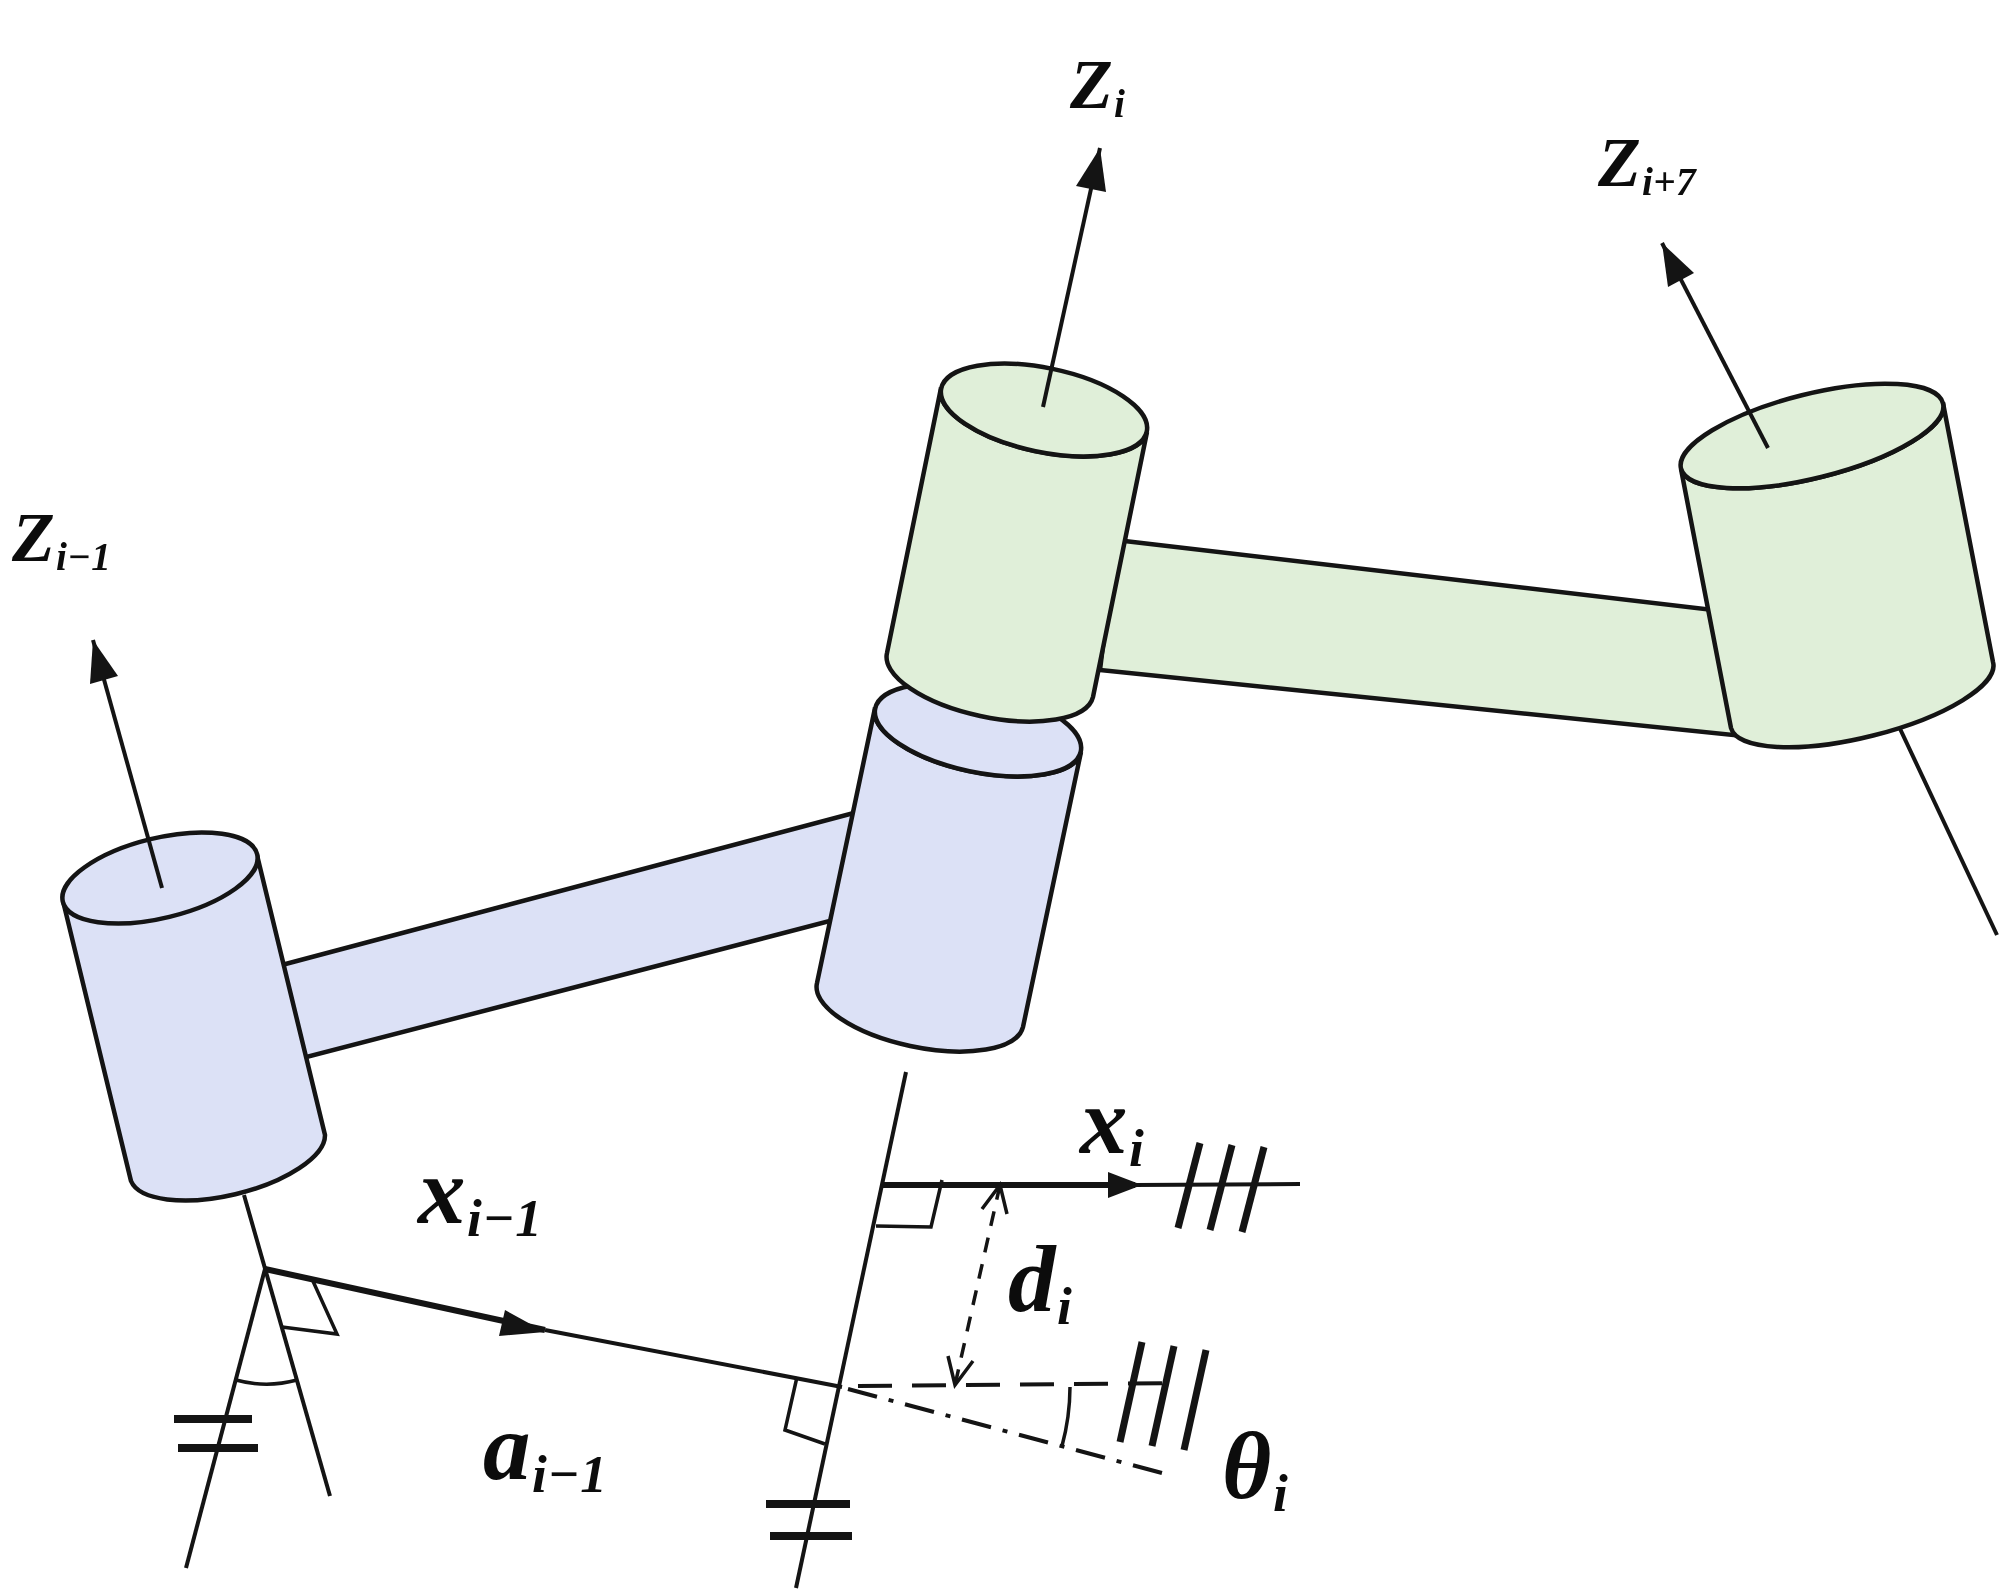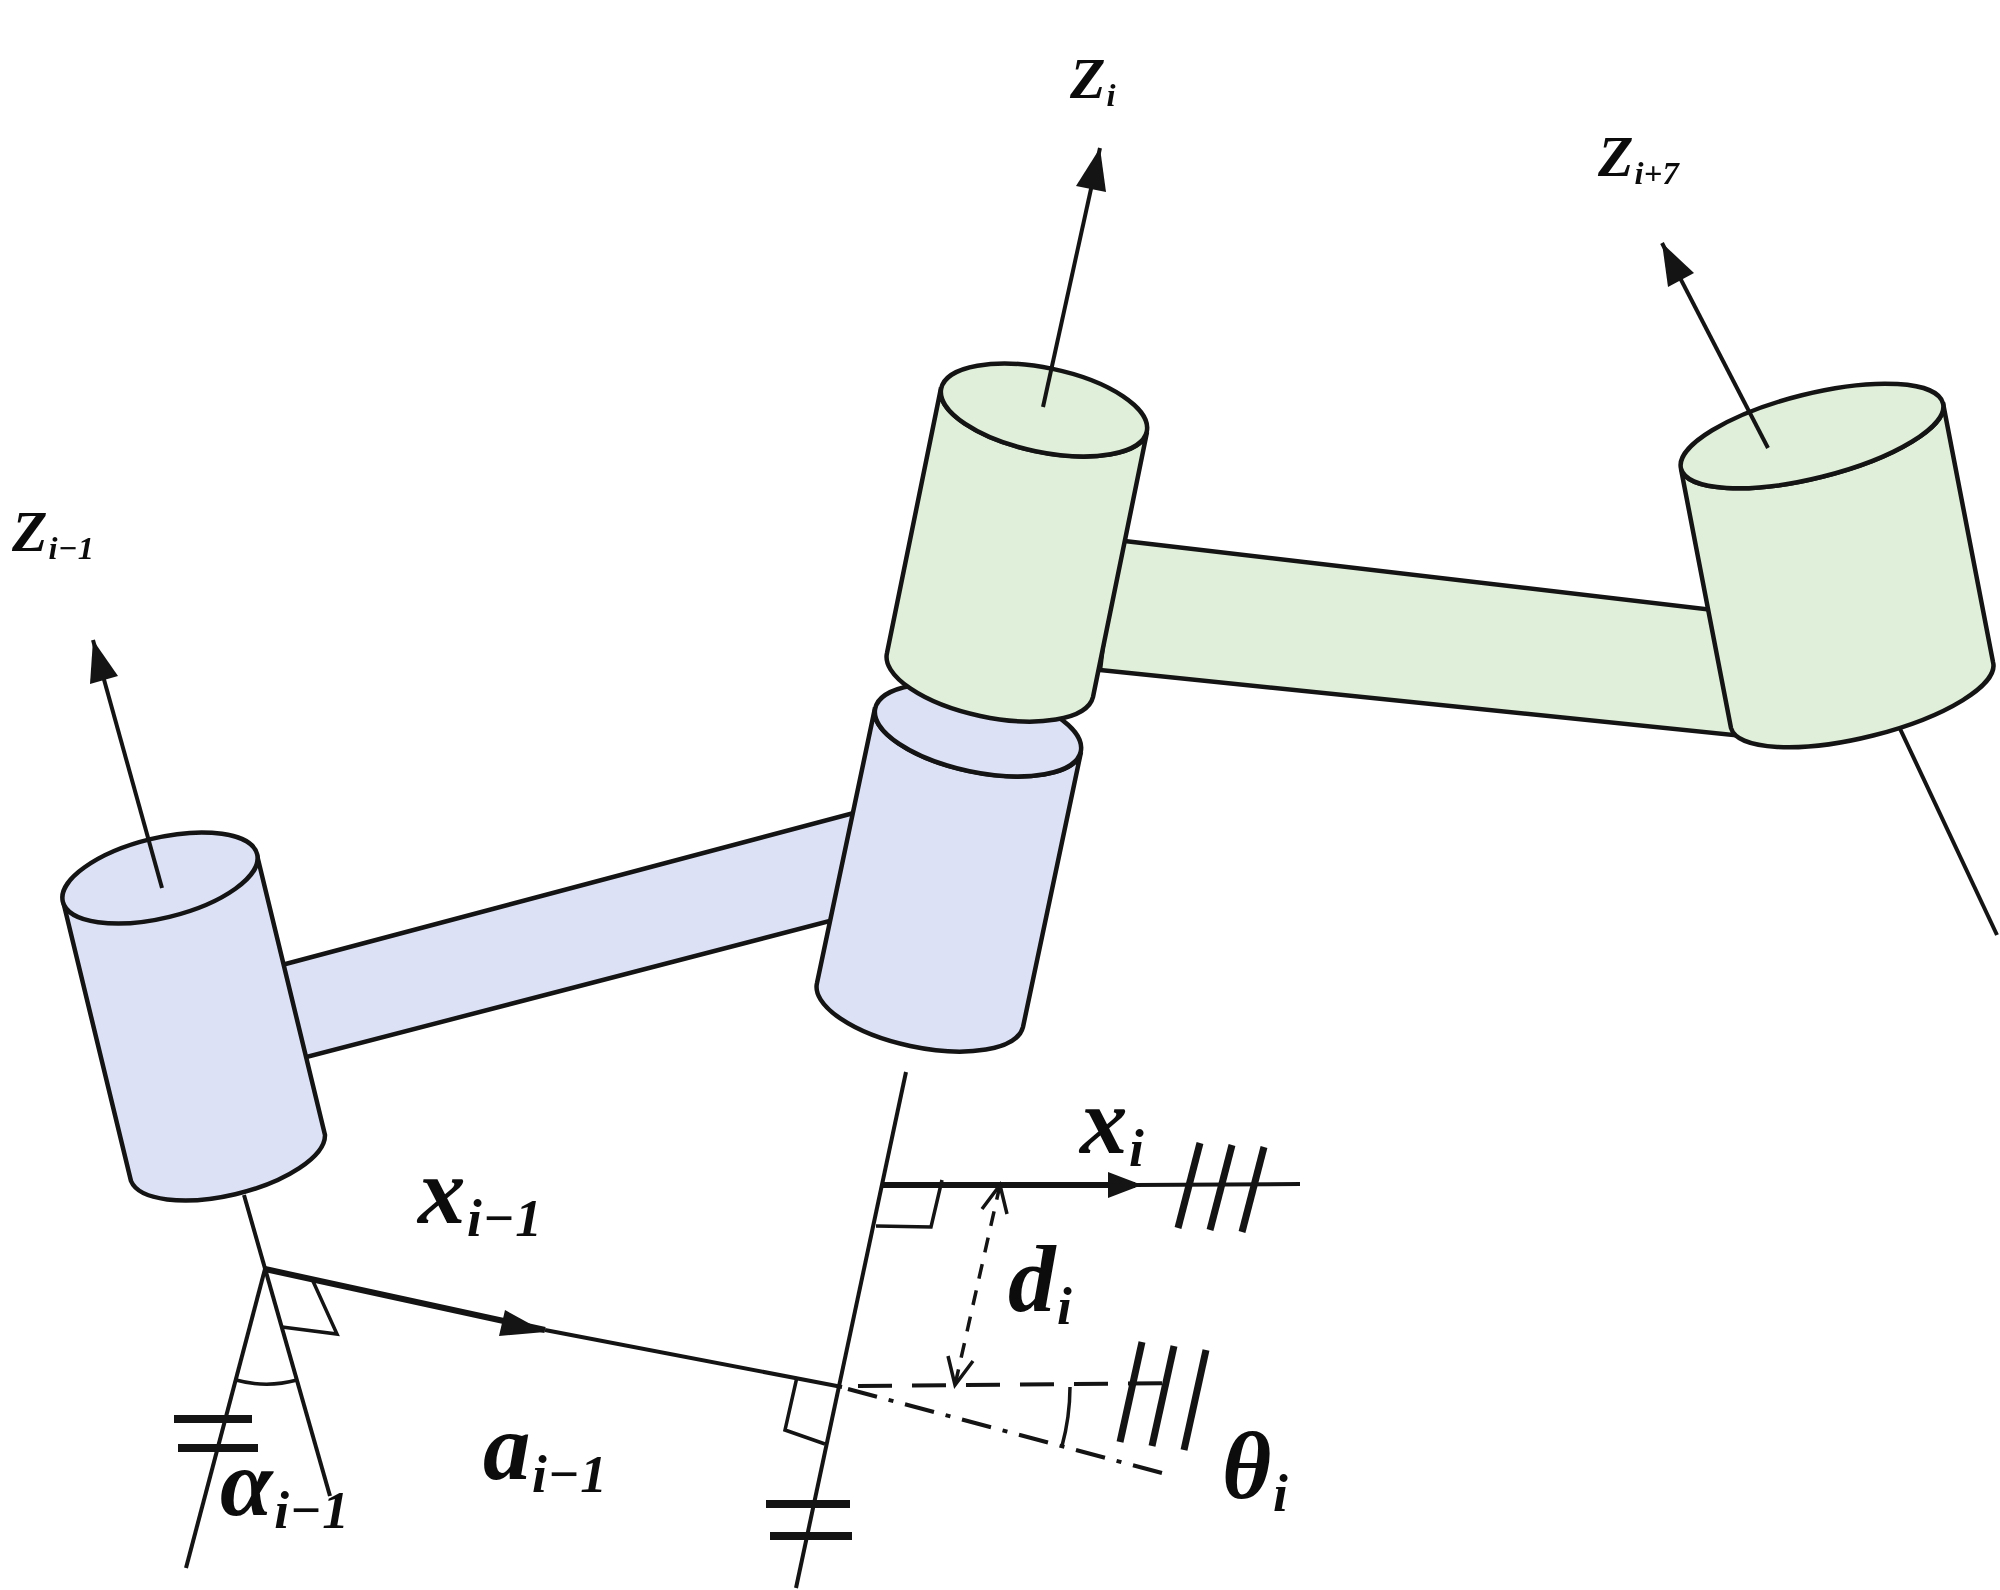--- a/index.html
+++ b/index.html
@@ -20,21 +20,21 @@
     line-height:1;
     white-space:nowrap;
     user-select:none;
   }
   .lbl .sub{
     font-size:0.56em;
     vertical-align:-0.24em;
     margin-left:0.03em;
     letter-spacing:0.01em;
   }
-  .lbl.zsize{font-size:58px;}
+  .lbl.zsize{font-size:70px;}
   .lbl.msize{font-size:95px;}
 </style>
 </head>
 <body>
 
 <div id="stage">
 
   <svg id="drawing" viewBox="0 0 2000 1590" fill="none" stroke-linecap="butt" stroke-linejoin="miter">
 
     <g stroke="#141414" stroke-width="4">
@@ -132,15 +132,14 @@
   <div class="lbl msize" style="left:418px; top:1144px;"><span>x</span><span class="sub">i−1</span></div>
 
   <div class="lbl msize" style="left:1080px; top:1074px;"><span>x</span><span class="sub">i</span></div>
 
   <div class="lbl msize" style="left:483px; top:1400px;"><span>a</span><span class="sub">i−1</span></div>
 
   <div class="lbl msize" style="left:1008px; top:1232px;"><span>d</span><span class="sub">i</span></div>
 
   <div class="lbl msize" style="left:1222px; top:1419px;"><span>θ</span><span class="sub">i</span></div>
 
-  <div class="lbl msize" style="left:220px; top:1436px;"><span>α</span><span class="sub">i−1</span></div>
 
 </div>
 
 </body></html>

